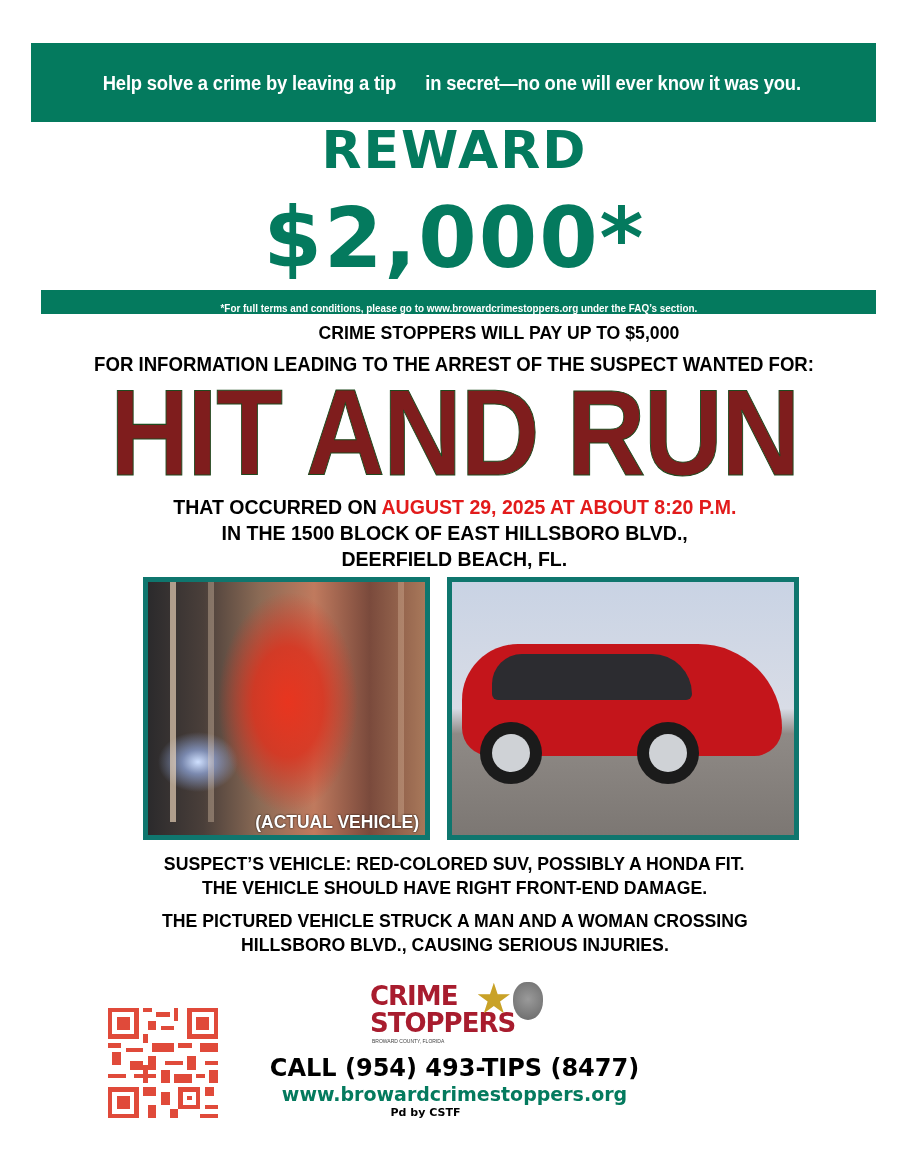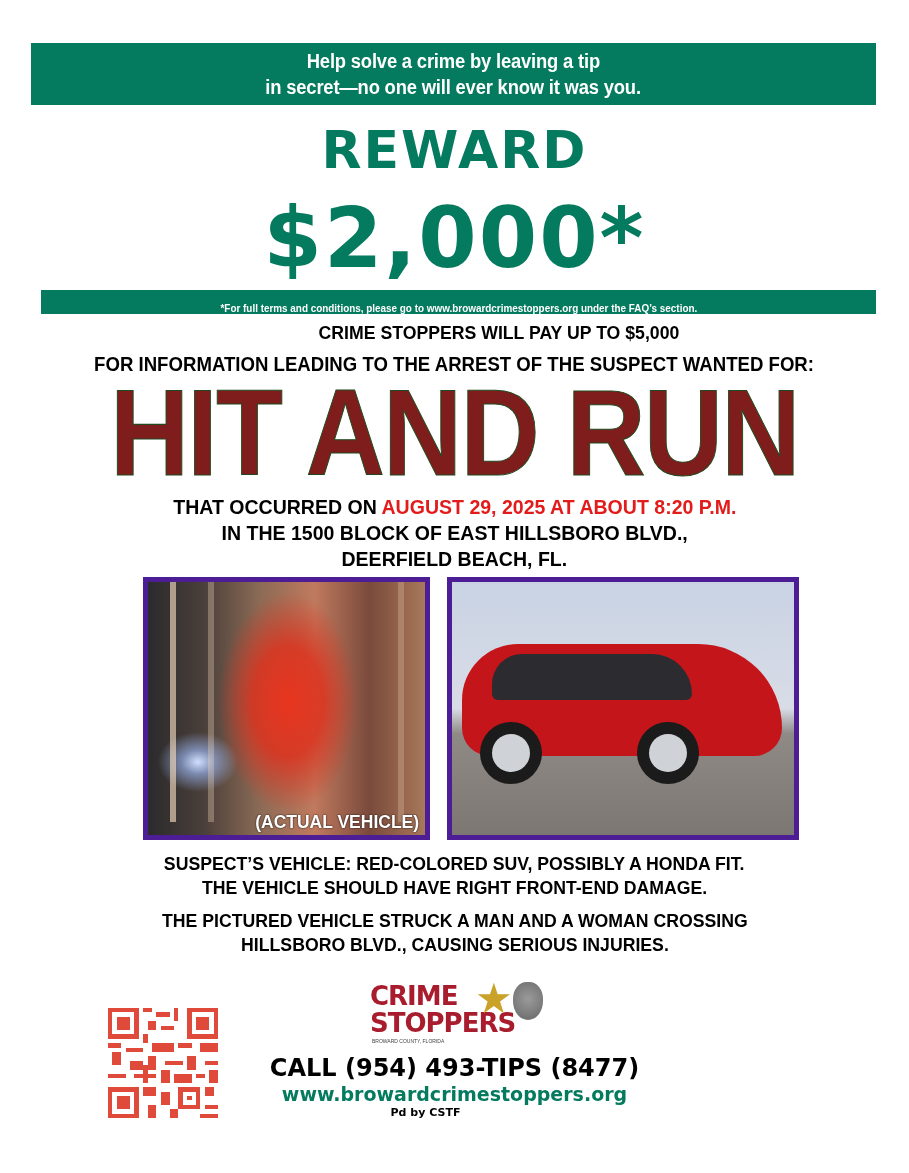--- a/index.html
+++ b/index.html
@@ -1,38 +1,38 @@
 <!DOCTYPE html>
 <html><head>
   <meta charset="utf-8">
   <style>
     html, body { margin: 0; padding: 0; background: #ffffff; }
     body { width: 909px; height: 1173px; position: relative; overflow: hidden; font-family: "Liberation Sans", sans-serif; }
     .abs { position: absolute; }
     .center { text-align: center; }
     .green-bar { background: #047a5e; color: #ffffff; }
-    #top-banner { left: 31px; top: 43px; width: 845px; height: 62px; display: flex; flex-direction: column; justify-content: center; align-items: center; }
+    #top-banner { left: 31px; top: 43px; width: 845px; height: 79px; display: flex; flex-direction: row; justify-content: center; align-items: center; }
     #top-banner span { font-size: 20px; font-weight: bold; line-height: 26px; letter-spacing: -0.2px; display:block; transform: scaleX(0.92); }
     #reward-title { left: 0; top: 108px; width: 909px; font-family: "DejaVu Sans", sans-serif; font-weight: bold; color: #047a5e; font-size: 52px; line-height: 84px; letter-spacing: 2px; }
     #reward-amount { left: 0; top: 193px; width: 909px; font-family: "DejaVu Sans", sans-serif; font-weight: bold; color: #047a5e; font-size: 84px; line-height: 90px; letter-spacing: 2px; }
     #terms-bar { left: 41px; top: 290px; width: 835px; height: 24px; display: flex; align-items: flex-end; justify-content: center; }
     #terms-bar span { font-size: 11px; font-weight: bold; transform: scaleX(0.9); display:block; white-space: nowrap; }
     .black-line { left: 0; width: 909px; color: #000; font-weight: bold; white-space: nowrap; }
     #pay-line { top: 322px; font-size: 19px; padding-left: 44px; }
     #info-line { top: 353px; font-size: 20px; }
     #pay-line span, #info-line span { display:inline-block; transform: scaleX(0.93); }
     #crime-type { left: 0; top: 374px; width: 909px; font-size: 118px; line-height: 118px; font-weight: bold; color: #7f1d1d; -webkit-text-stroke: 1px #1f4a1f; letter-spacing: -2px; }
     #crime-type span { display:inline-block; transform: scaleX(0.93) scaleY(1.03); }
     .detail { font-size: 21px; line-height: 25px; }
     #occurred { top: 494px; }
     #block-line { top: 520px; }
     #city-line { top: 546px; }
     .detail span.wrap { display:inline-block; transform: scaleX(0.93); }
     .red { color: #e21b1b; }
-    .photo { top: 577px; height: 263px; background: #000; box-sizing: border-box; border: 5px solid #4c1d95; }
+    .photo { top: 577px; height: 263px; background: #000; box-sizing: border-box; border: 5px solid #0f766e; }
     #photo-actual { left: 143px; width: 287px; }
     #photo-sample { left: 447px; width: 352px; }
     .photo .inner { position: absolute; inset: 0; overflow: hidden; }
     #photo-actual .inner { background:
         linear-gradient(170deg, rgba(255,255,255,0.0) 0%, rgba(0,0,0,0) 40%),
         radial-gradient(ellipse 70px 110px at 140px 120px, #e8351f 0%, rgba(220,50,30,0.85) 50%, rgba(0,0,0,0) 100%),
         radial-gradient(ellipse 40px 30px at 50px 180px, #cfe0ff 0%, rgba(160,190,255,0.6) 40%, rgba(0,0,0,0) 100%),
         linear-gradient(90deg, #2b2a2c 0%, #4a3f3a 20%, #8a6a55 40%, #c07a5e 60%, #7a4a3c 80%, #a8785a 100%); }
     #photo-actual .streak { position:absolute; background: rgba(255,230,200,0.6); width: 6px; height: 240px; top: 0; }
     #photo-sample .inner { background: linear-gradient(180deg, #c9d3e4 0%, #d8dce6 50%, #8f8a86 60%, #7c7773 100%); }

